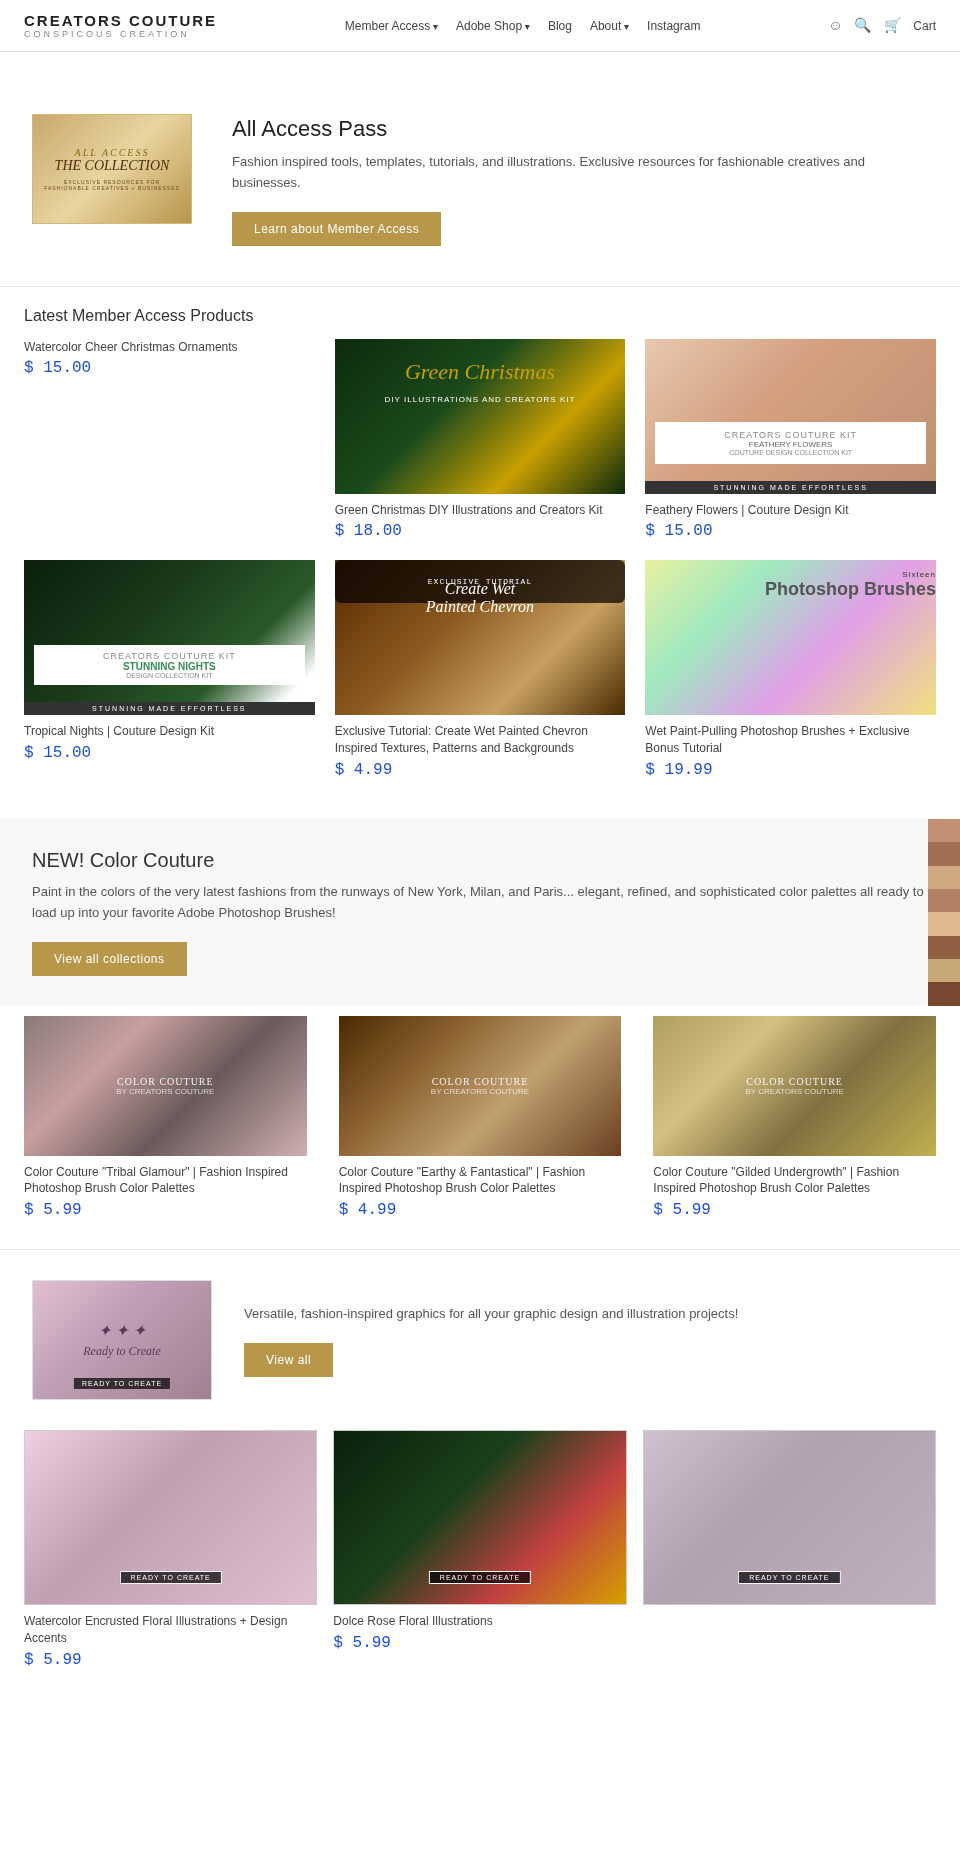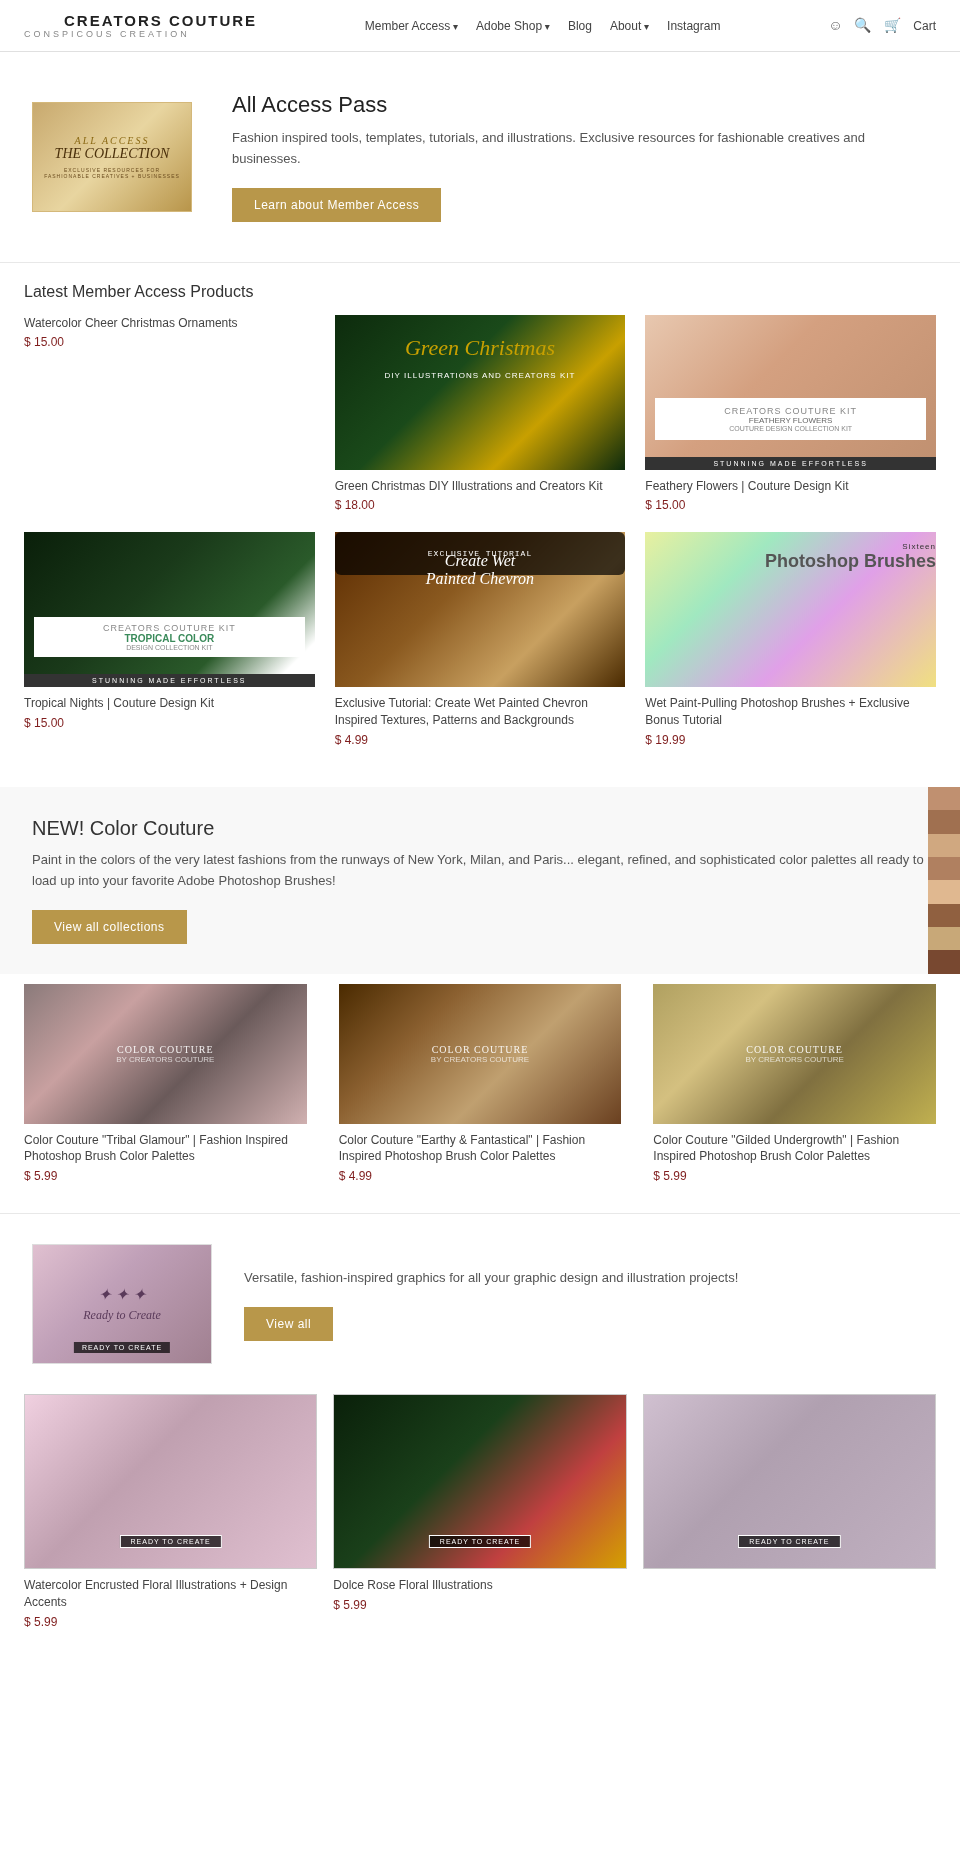--- a/index.html
+++ b/index.html
@@ -1,50 +1,50 @@
 <!DOCTYPE html>
 <html><head>
   <meta charset="utf-8">
   <style>
     * { box-sizing: border-box; margin: 0; padding: 0; }
     body { font-family: Georgia, 'Times New Roman', serif; background: #fff; color: #333; font-size: 13px; width: 960px; }
     
     
     nav { display: flex; align-items: center; justify-content: space-between; padding: 12px 24px; border-bottom: 1px solid #e0e0e0; background: #fff; }
     .nav-logo { display: flex; flex-direction: column; align-items: flex-start; }
-    .nav-logo .brand { font-size: 15px; font-weight: bold; letter-spacing: 2px; color: #222; font-family: Arial, sans-serif; margin-left: 40px; }
+    .nav-logo .brand { font-size: 15px; font-weight: bold; letter-spacing: 2px; color: #222; font-family: Arial, sans-serif; }
     .nav-logo .sub { font-size: 9px; letter-spacing: 3px; color: #888; font-family: Arial, sans-serif; }
     .nav-links { display: flex; align-items: center; gap: 18px; }
     .nav-link { font-size: 12px; color: #444; text-decoration: none; cursor: pointer; font-family: Arial, sans-serif; }
     .nav-link.has-arrow::after { content: " ▾"; font-size: 10px; }
     .nav-icons { display: flex; align-items: center; gap: 12px; }
     .nav-icon { font-size: 14px; color: #555; cursor: pointer; }
     .cart-text { font-size: 12px; color: #444; font-family: Arial, sans-serif; }
 
     
     .hero-section { display: flex; align-items: center; padding: 40px 32px; gap: 40px; background: #fff; }
     .hero-image-box { width: 160px; flex-shrink: 0; }
     .hero-image-placeholder { width: 160px; height: 110px; background: linear-gradient(135deg, #c8a96e 0%, #e8d5a0 50%, #b8954a 100%); display: flex; align-items: center; justify-content: center; position: relative; border: 1px solid #d4b87a; }
     .hero-image-inner { text-align: center; padding: 8px; }
     .hero-image-title { font-size: 7px; letter-spacing: 2px; color: #6b4c1e; font-family: Arial, sans-serif; text-transform: uppercase; }
     .hero-image-main { font-size: 14px; font-style: italic; color: #4a2f0a; font-family: Georgia, serif; line-height: 1.2; }
     .hero-image-sub { font-size: 5px; letter-spacing: 1px; color: #6b4c1e; font-family: Arial, sans-serif; text-transform: uppercase; margin-top: 4px; }
-    .hero-content { flex: 1; }
+    .hero-content { flex: 1; margin-top: 24px; }
     .hero-title { font-size: 22px; font-family: Arial, sans-serif; font-weight: normal; color: #222; margin-bottom: 10px; }
     .hero-desc { font-size: 13px; color: #555; line-height: 1.6; margin-bottom: 18px; font-family: Arial, sans-serif; }
     .btn-gold { background: #b8974a; color: #fff; border: none; padding: 10px 22px; font-size: 12px; cursor: pointer; font-family: Arial, sans-serif; letter-spacing: 0.5px; }
 
     
     .section-title { font-size: 16px; font-family: Arial, sans-serif; color: #333; padding: 20px 24px 14px; font-weight: normal; border-top: 1px solid #e8e8e8; }
 
     
     .product-grid { display: grid; grid-template-columns: repeat(3, 1fr); gap: 20px; padding: 0 24px 30px; }
     .product-card { cursor: pointer; }
     .product-name { font-size: 12px; color: #444; font-family: Arial, sans-serif; line-height: 1.4; margin-bottom: 4px; }
-    .product-price { font-size: 12px; color: #7f1d1d; font-family: Liberation Sans, sans-serif; }
+    .product-price { font-size: 16px; color: #1d4ed8; font-family: Liberation Mono, monospace; }
 
     
     .promo-section { display: flex; align-items: center; padding: 30px 32px; gap: 32px; background: #f8f8f8; margin: 10px 0; position: relative; overflow: hidden; }
     .promo-color-swatches { position: absolute; right: 0; top: 0; bottom: 0; width: 32px; display: flex; flex-direction: column; }
     .swatch { flex: 1; }
     .promo-content { flex: 1; }
     .promo-title { font-size: 20px; font-family: Arial, sans-serif; color: #333; margin-bottom: 10px; font-weight: normal; }
     .promo-desc { font-size: 13px; color: #555; line-height: 1.6; margin-bottom: 18px; font-family: Arial, sans-serif; }
 
     
@@ -155,21 +155,21 @@
       <div style="position:absolute;bottom:0;left:0;right:0;background:#333;color:#fff;font-size:7px;text-align:center;padding:3px;font-family:Arial,sans-serif;letter-spacing:2px;">STUNNING MADE EFFORTLESS</div>
     </div>
     <div class="product-name">Feathery Flowers | Couture Design Kit</div>
     <div class="product-price">$ 15.00</div>
   </div>
 
   <div class="product-card">
     <div class="product-img-large img-tropical-nights" style="position:relative;">
       <div style="position:absolute;bottom:30px;left:10px;right:10px;background:#fff;padding:6px;text-align:center;">
         <div style="font-size:9px;letter-spacing:1px;color:#888;font-family:Arial,sans-serif;">CREATORS COUTURE KIT</div>
-        <div style="font-size:10px;color:#3a8a5a;font-family:Arial,sans-serif;font-weight:bold;">TROPICAL COLOR</div>
+        <div style="font-size:10px;color:#3a8a5a;font-family:Arial,sans-serif;font-weight:bold;">STUNNING NIGHTS</div>
         <div style="font-size:7px;color:#888;font-family:Arial,sans-serif;">DESIGN COLLECTION KIT</div>
       </div>
       <div style="position:absolute;bottom:0;left:0;right:0;background:#333;color:#fff;font-size:7px;text-align:center;padding:3px;font-family:Arial,sans-serif;letter-spacing:2px;">STUNNING MADE EFFORTLESS</div>
     </div>
     <div class="product-name">Tropical Nights | Couture Design Kit</div>
     <div class="product-price">$ 15.00</div>
   </div>
 
   <div class="product-card">
     <div class="product-img-large img-wet-chevron" style="position:relative;">

